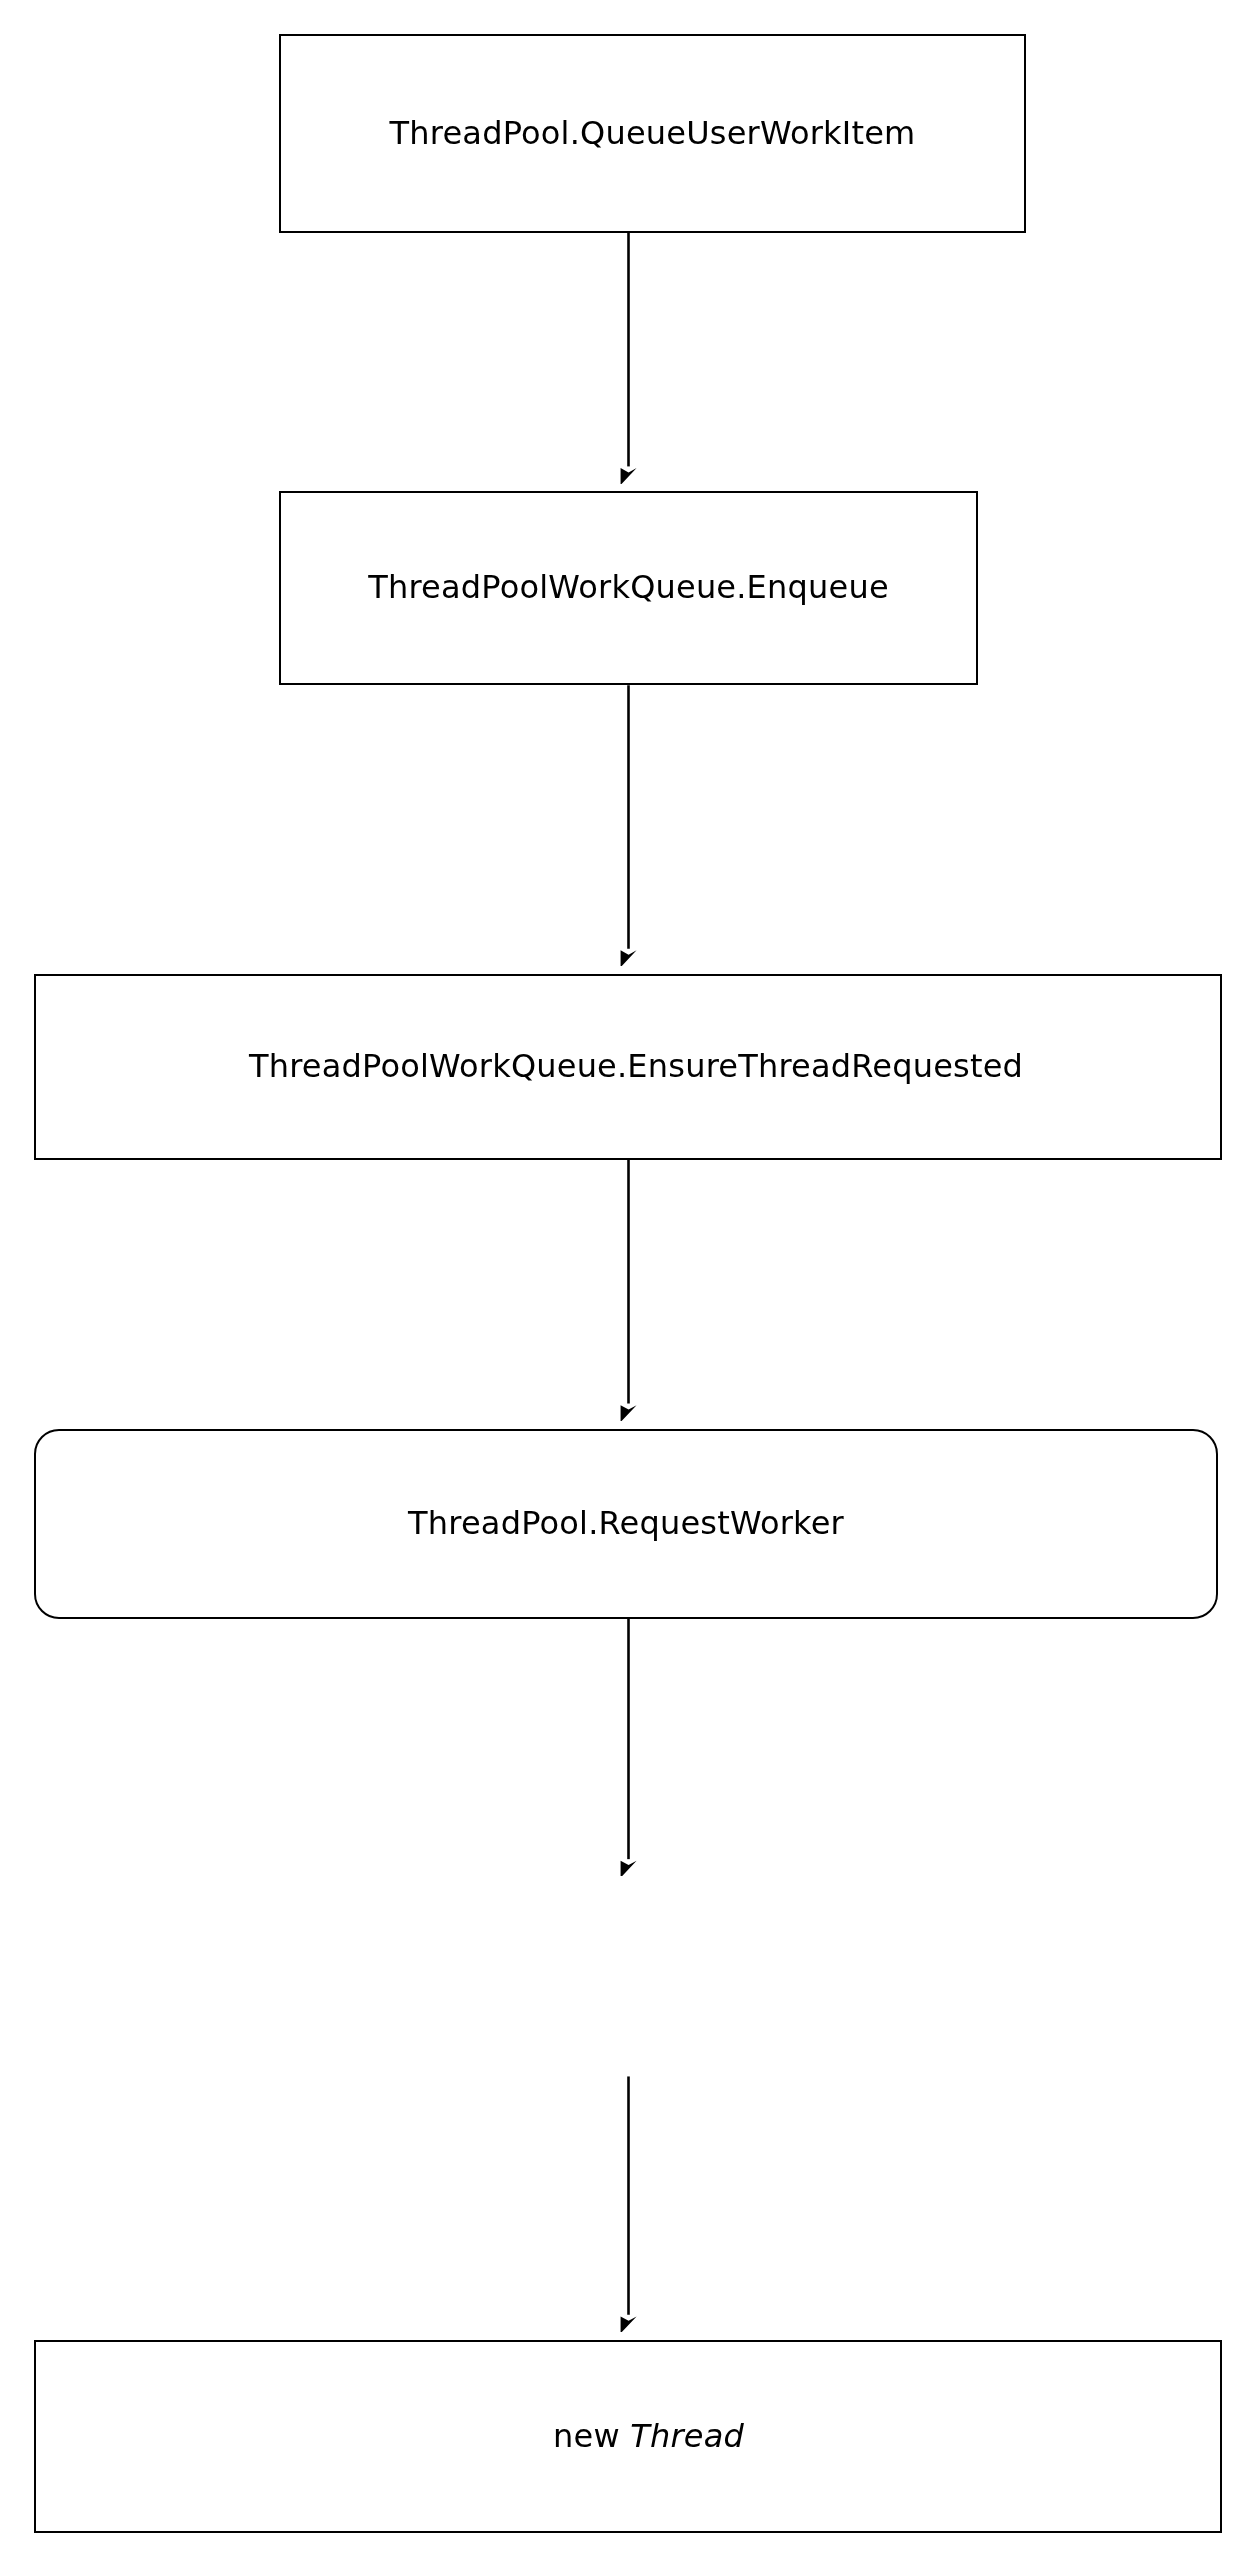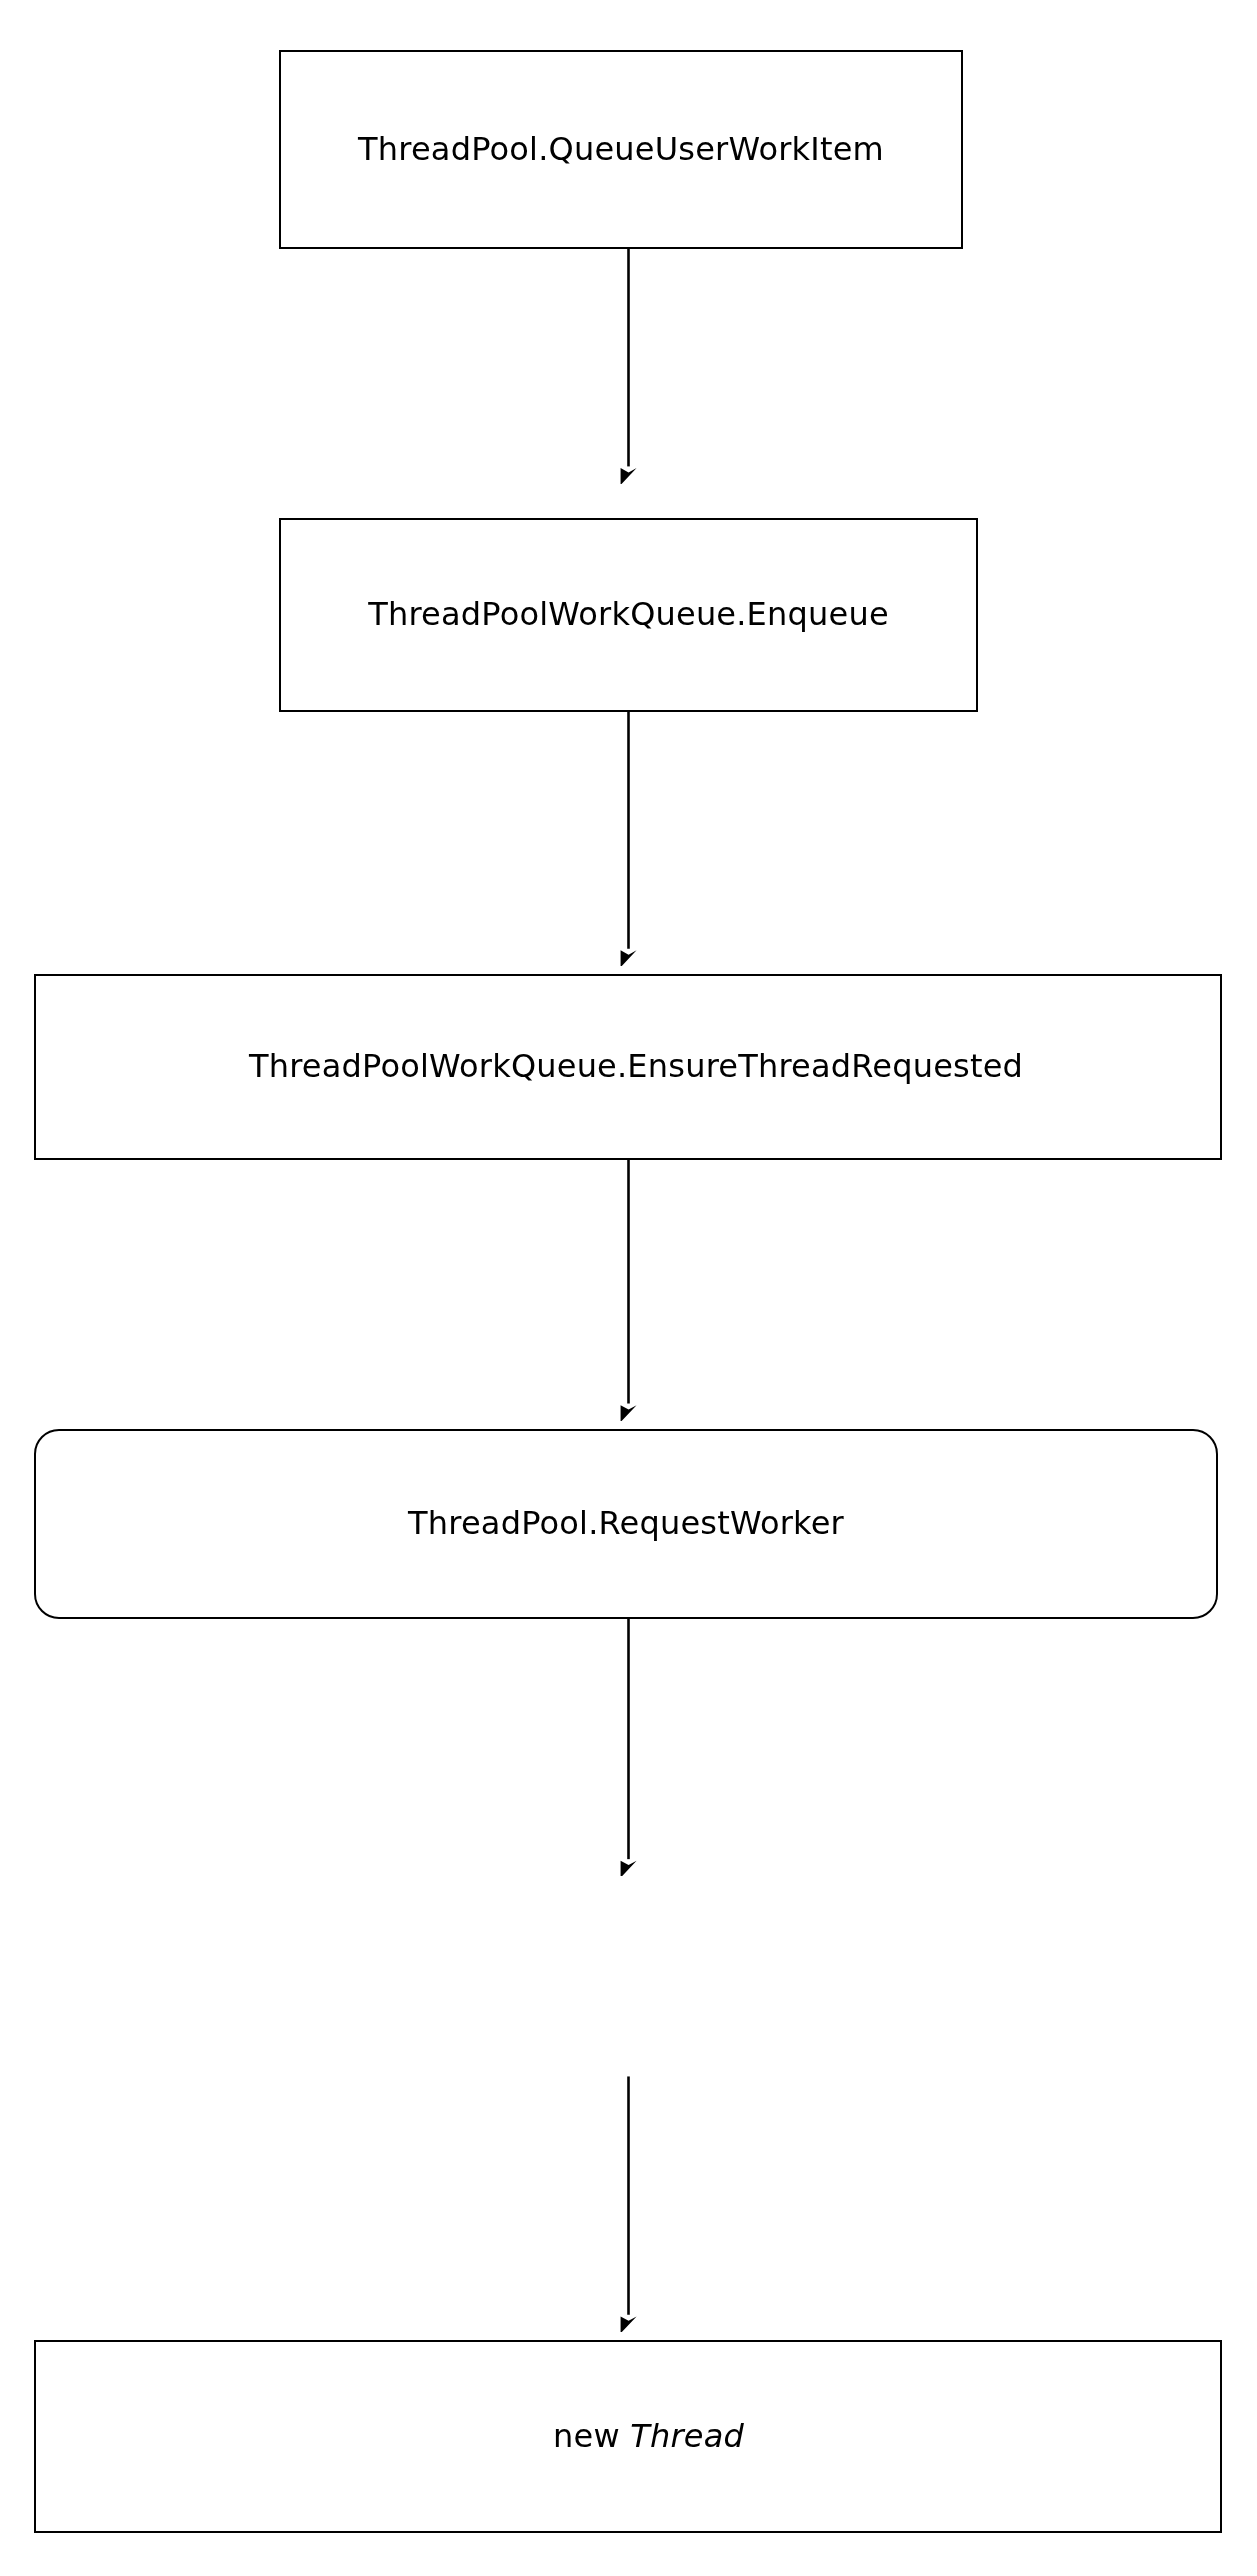--- a/index.html
+++ b/index.html
@@ -58,25 +58,25 @@
     </defs>
     <g stroke="#000000" stroke-width="3.2" fill="none">
       <line x1="778" y1="288" x2="778" y2="577" marker-end="url(#dart)"></line>
       <line x1="778" y1="848" x2="778" y2="1174" marker-end="url(#dart)"></line>
       <line x1="778" y1="1435" x2="778" y2="1737" marker-end="url(#dart)"></line>
       <line x1="778" y1="2003" x2="778" y2="2301" marker-end="url(#dart)"></line>
       <line x1="778" y1="2570" x2="778" y2="2865" marker-end="url(#dart)"></line>
     </g>
   </svg>
 
-  <div class="node" style="left:279px; top:34px; width:684px; height:199px;margin-top:16px;">
+  <div class="node" style="left:279px; top:34px; width:747px; height:199px;">
     <span class="node-label">ThreadPool.QueueUserWorkItem</span>
   </div>
 
-  <div class="node" style="left:279px; top:491px; width:699px; height:194px;margin-top:27px;">
+  <div class="node" style="left:279px; top:491px; width:699px; height:194px;">
     <span class="node-label">ThreadPoolWorkQueue.Enqueue</span>
   </div>
 
   <div class="node" style="left:34px; top:974px; width:1188px; height:186px;padding-left:16px;">
     <span class="node-label">ThreadPoolWorkQueue.EnsureThreadRequested</span>
   </div>
 
   <div class="node" style="left:34px; top:1429px; width:1184px; height:190px;border-radius:25px;">
     <span class="node-label">ThreadPool.RequestWorker</span>
   </div>

